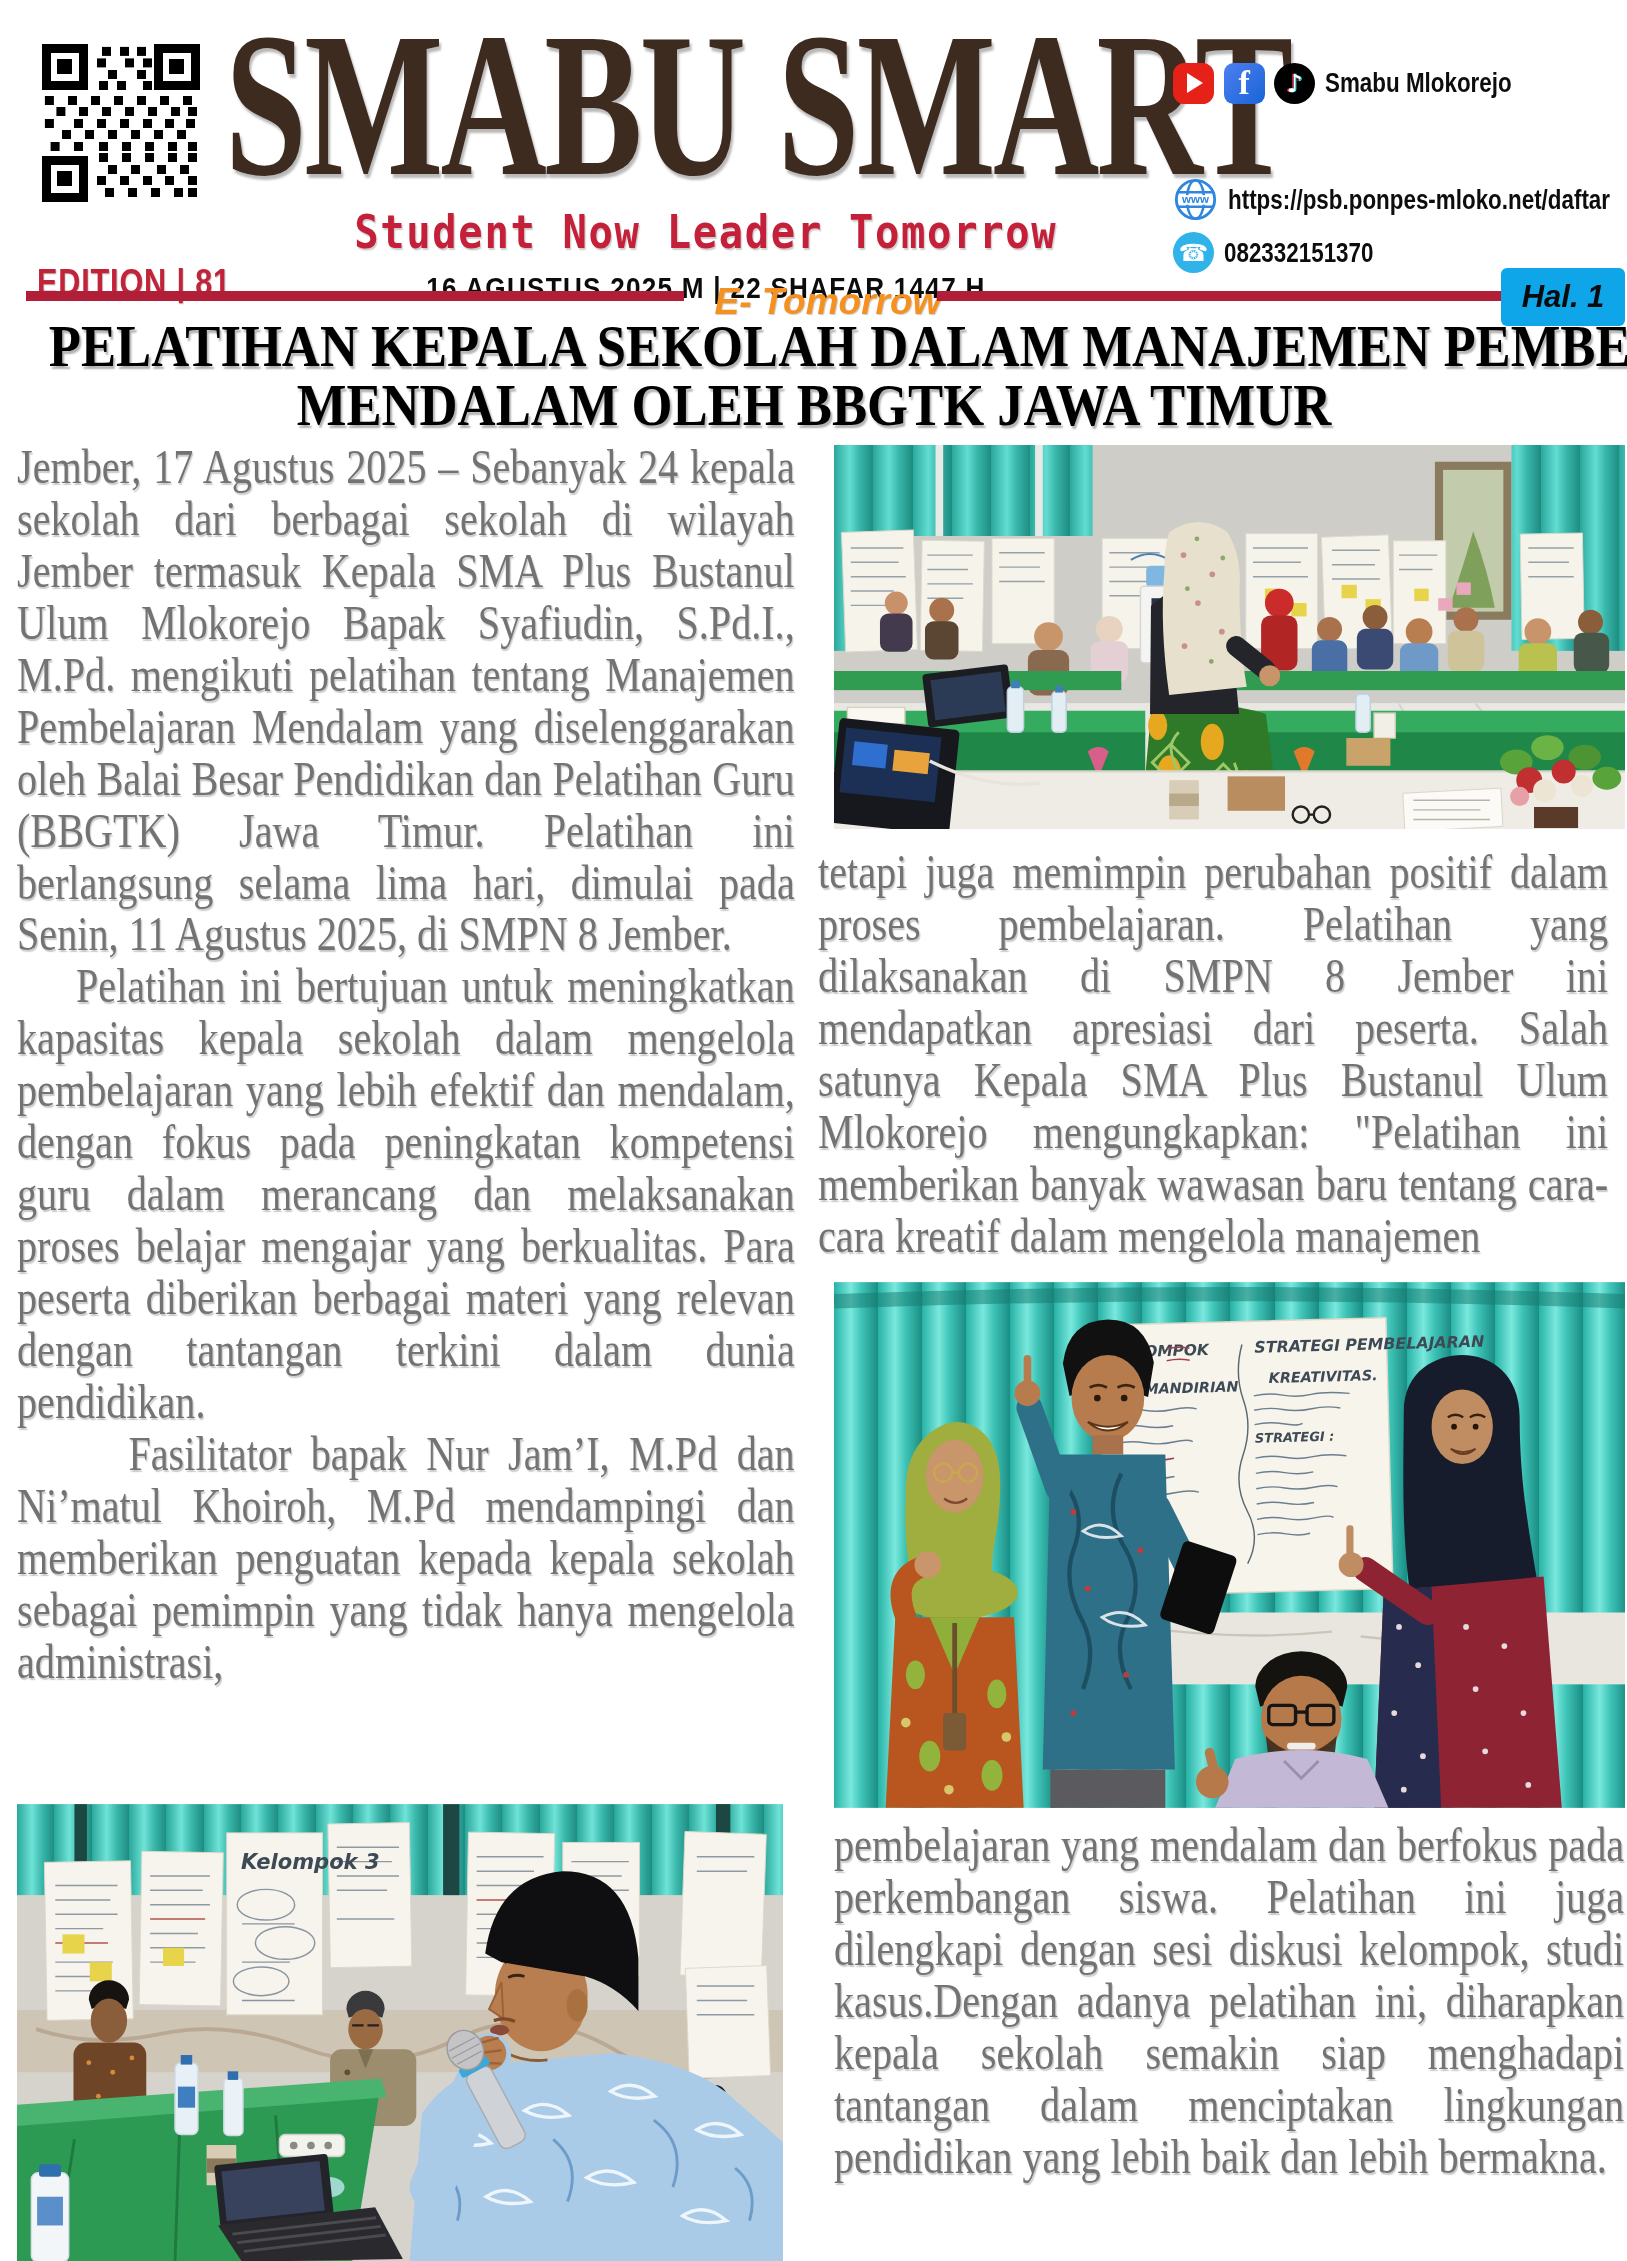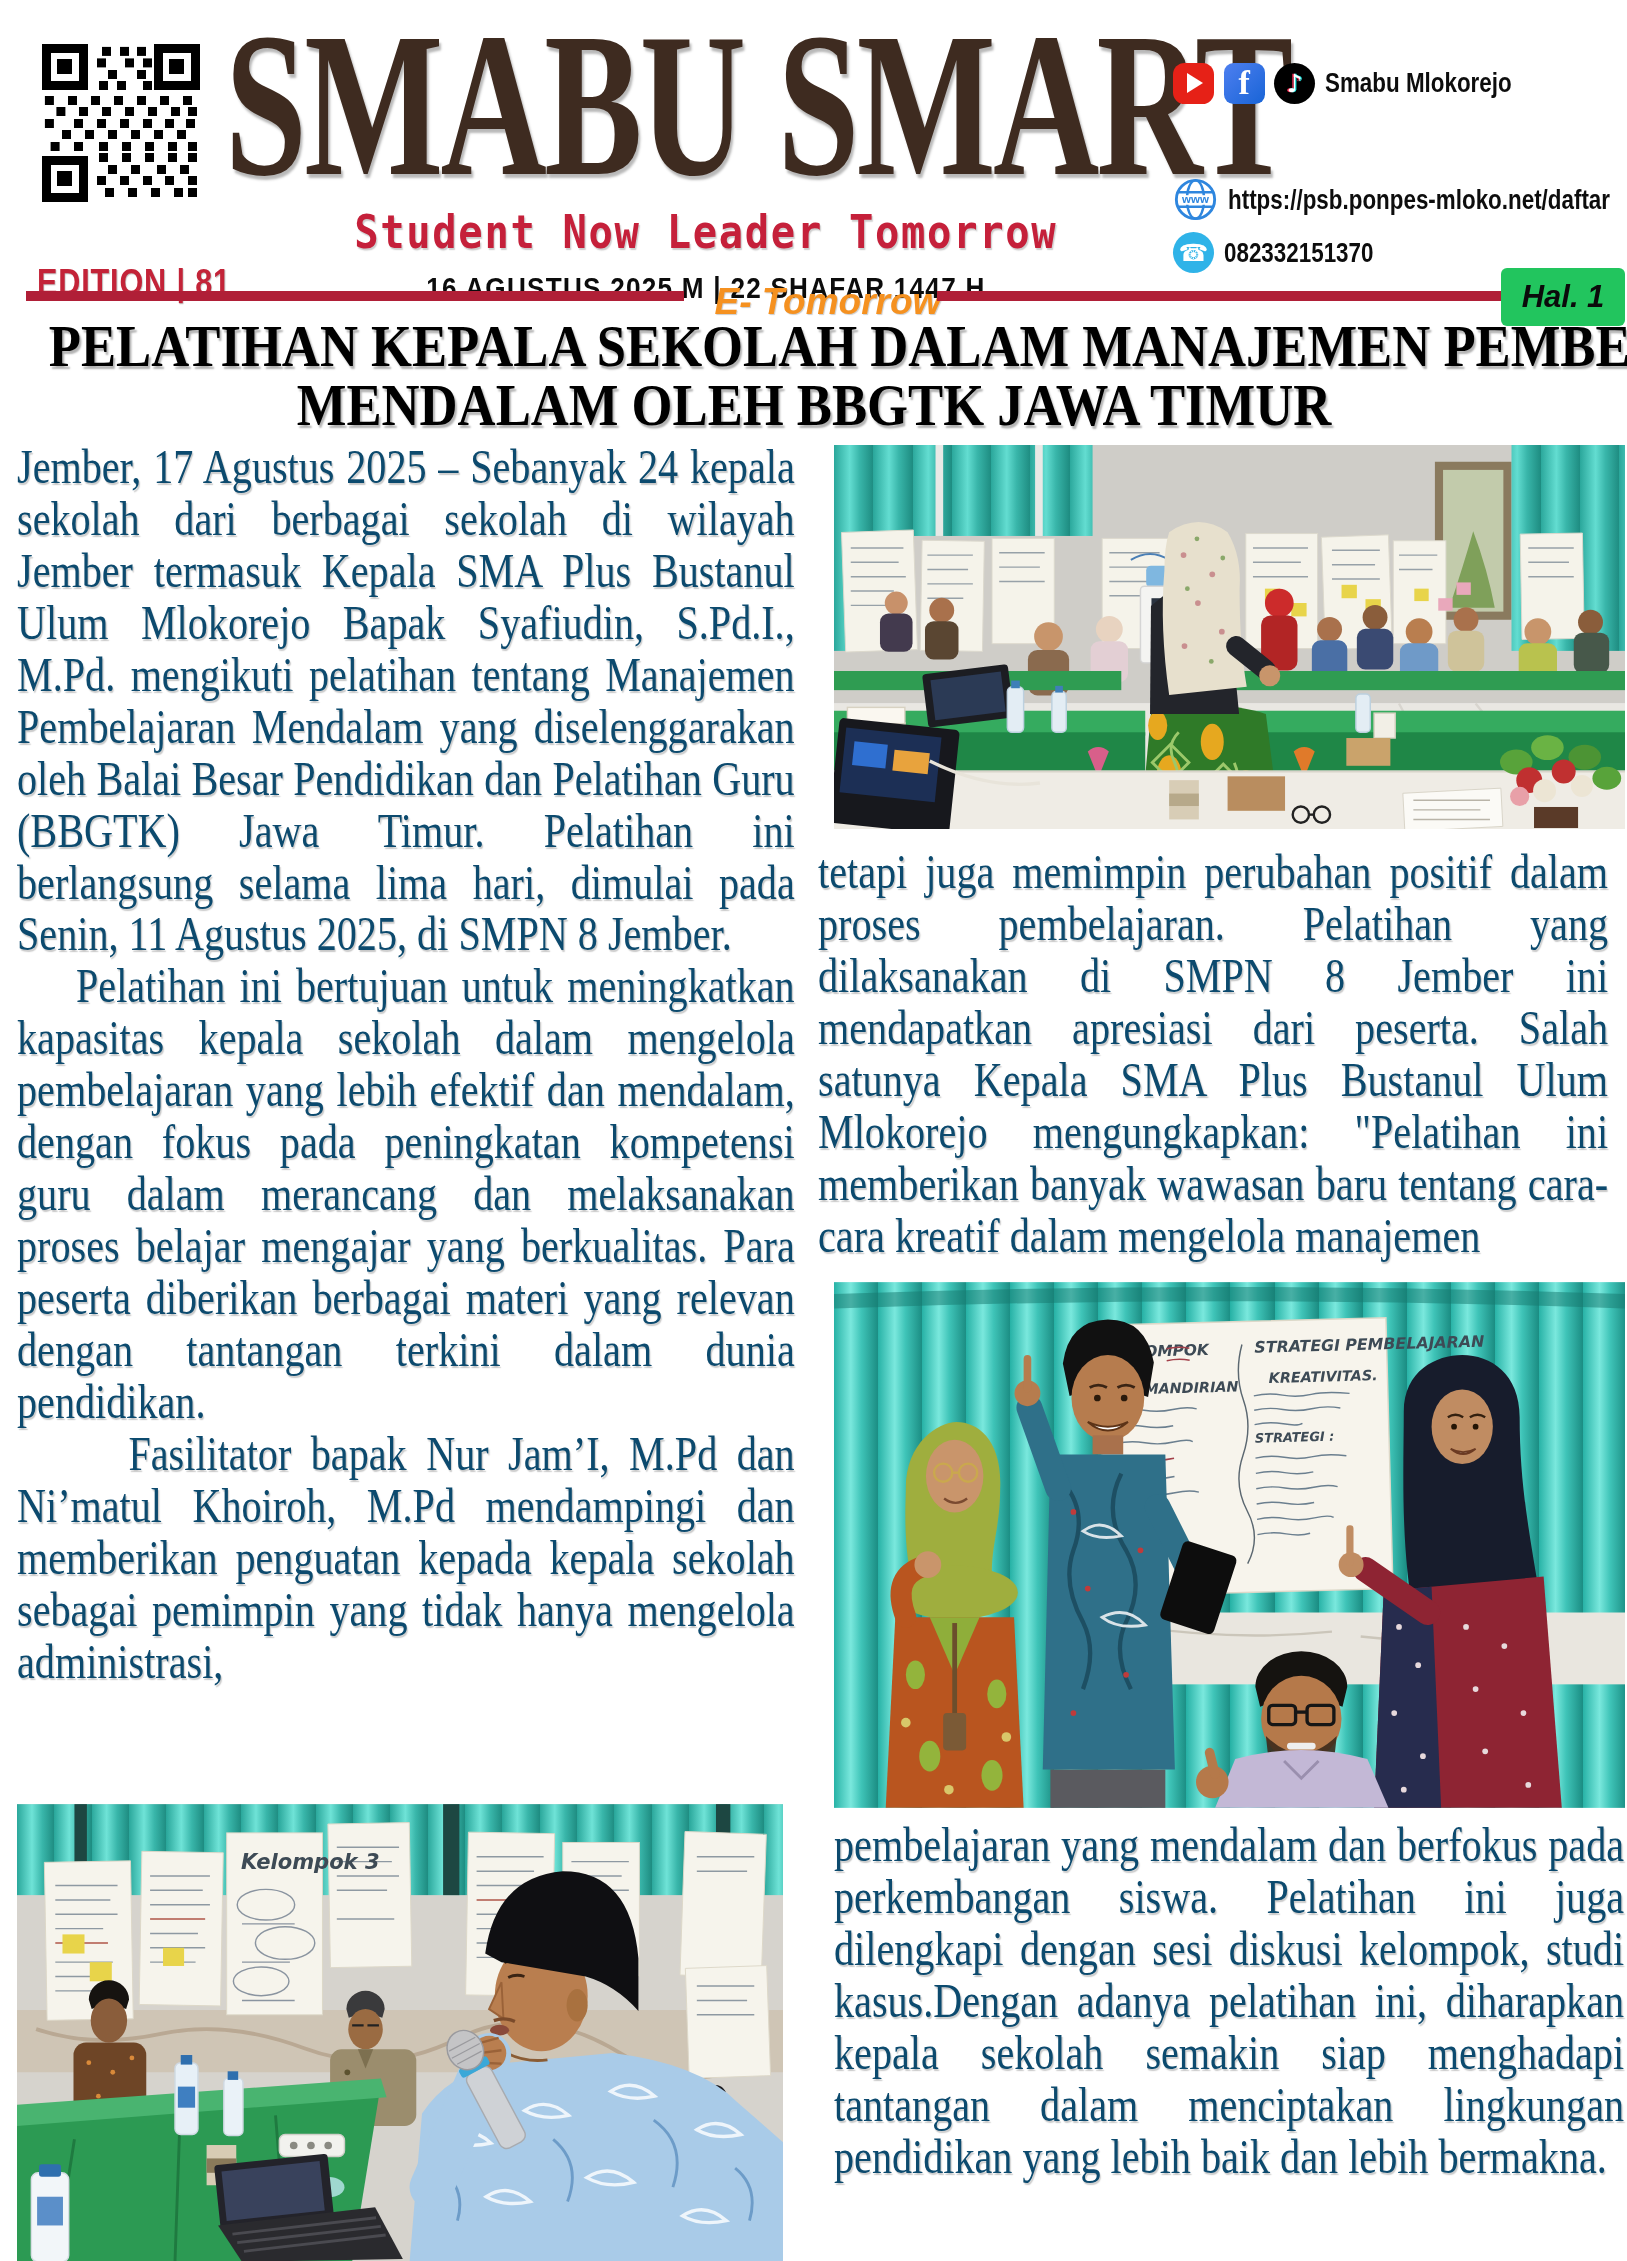--- a/index.html
+++ b/index.html
@@ -56,31 +56,31 @@
   .ig .dot{position:absolute;right:7.7px;top:6.7px;width:4.8px;height:4.8px;border-radius:50%;background:#fff;}
   .ph-ic{background:#2fb3e8;border-radius:50%;}
   .ph-ic .glyph{color:#fff;font-family:"DejaVu Sans",sans-serif;font-size:24px;}
 
   
   .bar{height:10px;background:#b01f37;top:291px;}
   .b1{left:26px;width:658px;}
   .b2{left:937px;width:567px;}
   .emag{left:694px;top:281px;width:268px;text-align:center;font-family:"Liberation Sans",sans-serif;
         font-style:italic;font-weight:900;font-size:37px;color:#f59120;text-shadow:1px 1.4px 1px rgba(0,0,0,.2);}
-  .hal{left:1501px;top:268px;width:124px;height:58px;background:#22c55e;border-radius:6px;
+  .hal{left:1501px;top:268px;width:124px;height:58px;background:#0ea5e9;border-radius:6px;
        display:flex;align-items:center;justify-content:center;}
   .hal span{font-family:"Liberation Sans",sans-serif;font-style:italic;font-weight:800;font-size:31px;color:#0b0b0b;}
 
   
   .headline{left:0;top:317px;width:1628px;text-align:center;transform:scale(.94,1.05);transform-origin:50% 0;
        font-weight:bold;font-size:56px;line-height:1.0;color:#000;text-shadow:1.9px 2.4px 1.9px rgba(0,0,0,.3);}
   .headline span{display:block;white-space:nowrap;}
 
   
-  .textcol{font-size:49px;line-height:1.06;text-align:justify;color:#0c4a6e;
+  .textcol{font-size:49px;line-height:1.06;text-align:justify;color:#737373;
        text-shadow:1.4px 1.9px 1.4px rgba(0,0,0,.22);}
   .textcol p{margin:0;}
   .cond-l{width:949px;transform:scaleX(.8195);transform-origin:0 0;}
   .cond-r{width:964px;transform:scaleX(.8196);transform-origin:0 0;}
   .ind1{text-indent:72px;}
   .ind2{text-indent:136px;}
 
   .ph{position:absolute;display:block;}
   .hand{font-family:"DejaVu Sans",sans-serif;font-style:italic;fill:#3d4a55;}
 </style>

